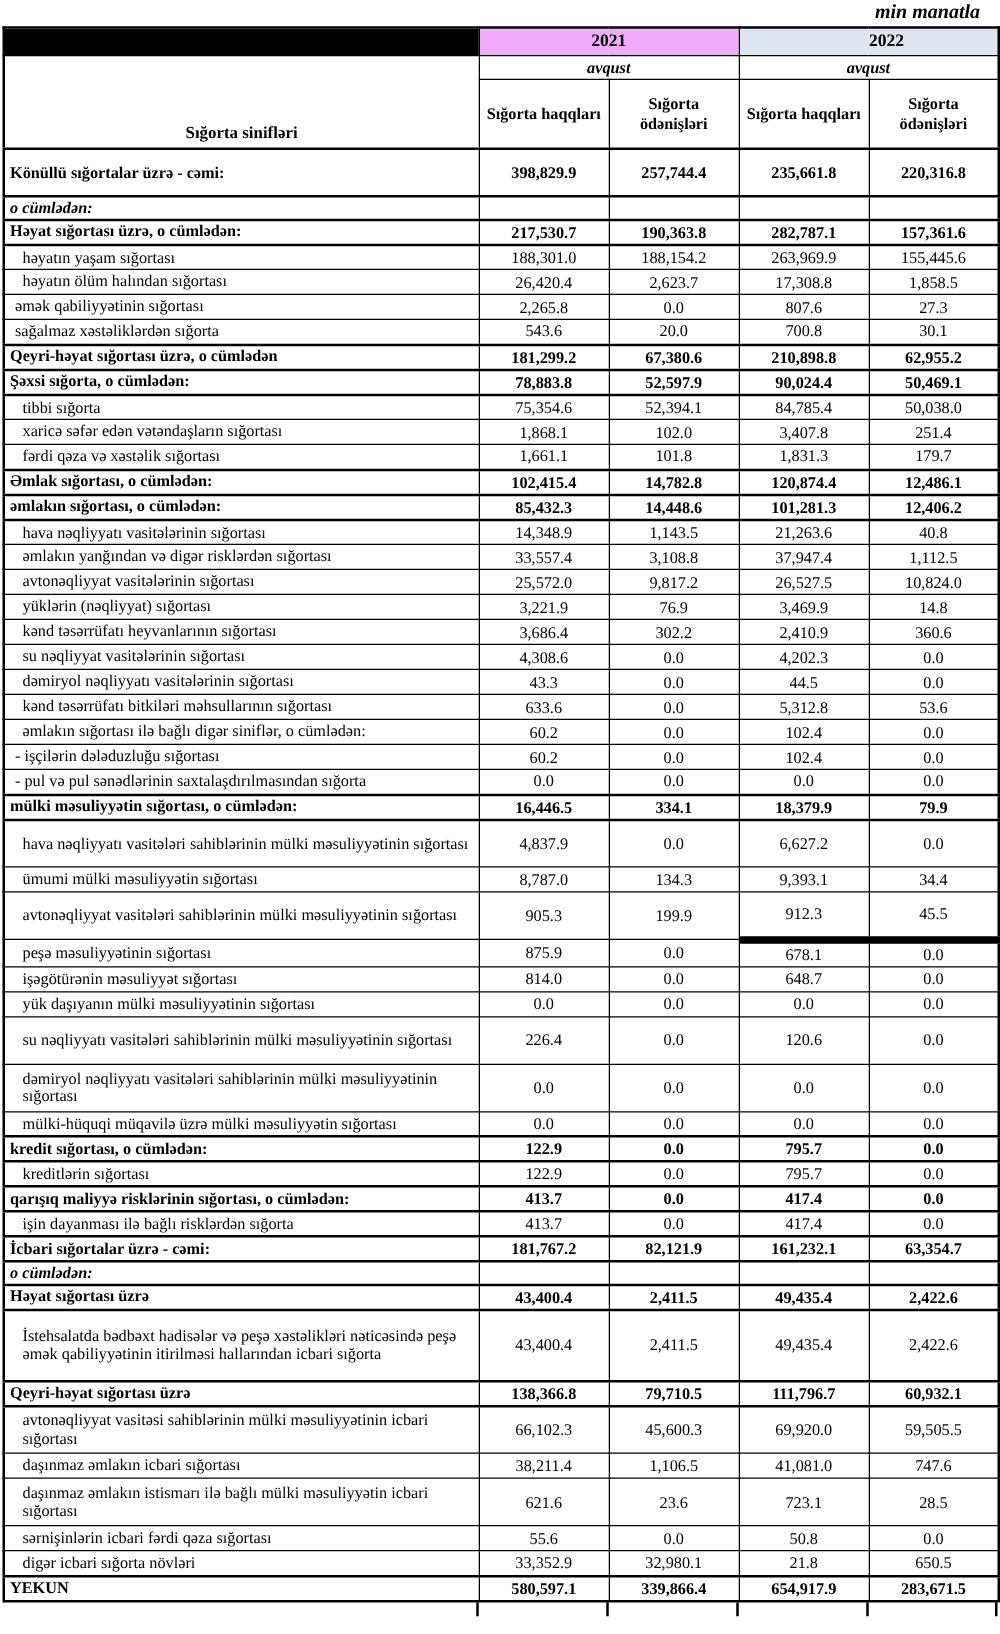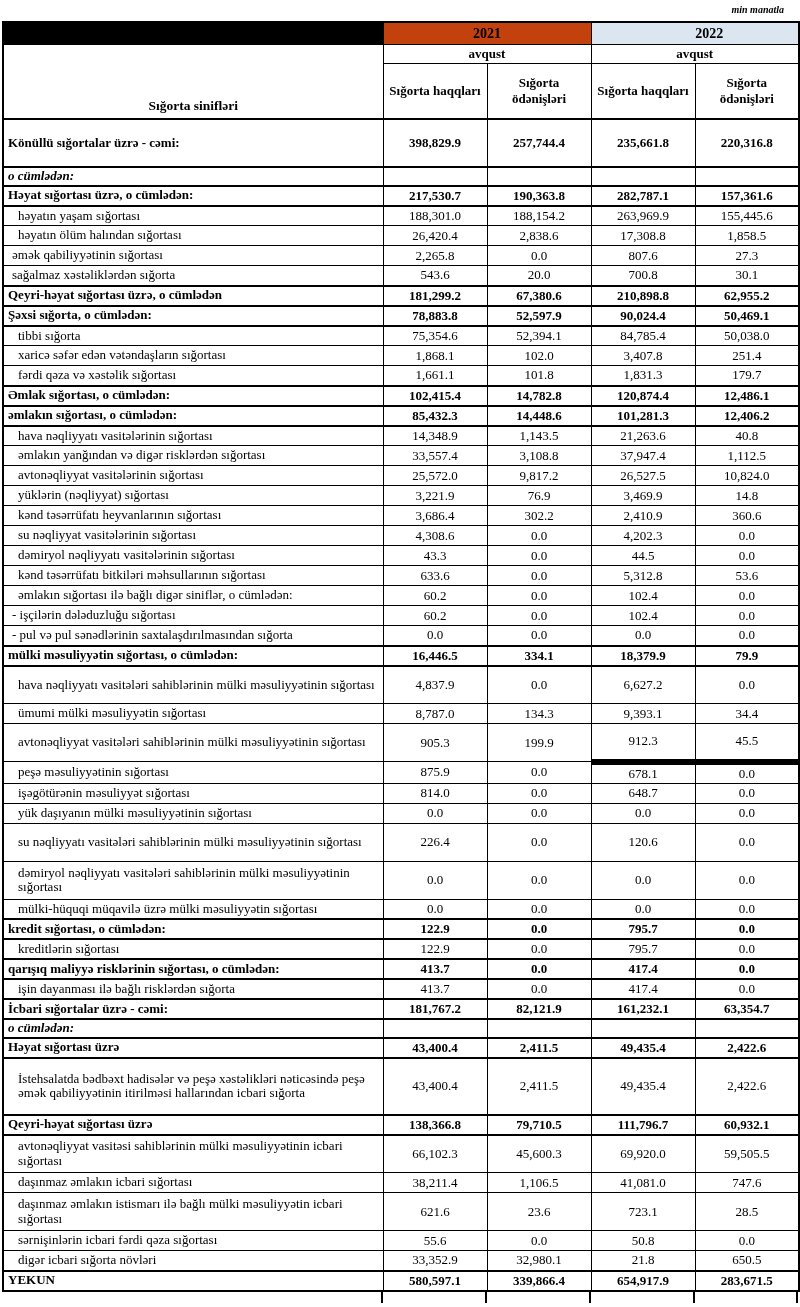--- a/index.html
+++ b/index.html
@@ -1,41 +1,41 @@
 <!DOCTYPE html>
 <html><head>
 <meta charset="utf-8">
 <style>
   html, body { margin:0; padding:0; background:#ffffff; }
   body { width:800px; font-family:"Liberation Serif","DejaVu Serif",serif; color:#000; }
   .page { width:800px; box-sizing:border-box; padding:1px 2px 6px 2px; }
 
-  .note { text-align:right; font-style:italic; font-weight:bold; font-size:10px;
+  .note { text-align:right; font-style:italic; font-weight:bold; font-size:16px;
           padding:1px 14px 3px 0; height:16px; line-height:16px; }
 
   table { border-collapse:collapse; table-layout:fixed; width:796px; border:2px solid #000; }
   col.c-label { width:380px; }
   col.c-val   { width:104px; }
 
   th, td { border:1px solid #000; font-size:13px; padding:1px 3px; vertical-align:middle;
            overflow:hidden; word-wrap:break-word; }
 
   
   .yr   { font-weight:bold; text-align:center; font-size:14px; height:19px; }
-  .y2021 { background:#c2410c; }
+  .y2021 { background:#f0abfc; }
   .y2022 { background:#dce6f1;padding-left:32px; }
   .blackcell { background:#000; }
-  .period { text-align:center; height:15px; font-size:13px; font-weight:bold; }
+  .period { font-style:italic; text-align:center; height:15px; font-size:13px; font-weight:bold; }
   .colh { font-weight:bold; text-align:center; height:52px; vertical-align:middle; font-size:13px; }
   .rowhead { font-weight:bold; text-align:center; vertical-align:bottom; font-size:13.5px; padding-bottom:4px; }
   thead tr.last th { border-bottom-width:2px; }
 
   
   tbody tr { height:20px; }
-  tbody tr.big   { height:48px; }
+  tbody tr.big   { height:38px; }
   tbody tr.short { height:16px;margin-top:20px; }
   tbody tr.tall  { height:38px; }
   tbody tr.tall3 { height:57px; }
 
   td.lbl { text-align:left; line-height:1.12; }
   td.num { text-align:center; }
   .ind0 { padding-left:4px; }
   .ind1 { padding-left:14px;margin-top:16px; }
   .ind2 { padding-left:8px; }
 
@@ -106,21 +106,21 @@
         <tr class="">
           <td class="lbl ind1">həyatın yaşam sığortası</td>
           <td class="num cv0">188,301.0</td>
           <td class="num cv1">188,154.2</td>
           <td class="num cv2">263,969.9</td>
           <td class="num cv3">155,445.6</td>
         </tr>
         <tr class="">
           <td class="lbl ind1">həyatın ölüm halından sığortası</td>
           <td class="num cv0">26,420.4</td>
-          <td class="num cv1">2,838.6</td>
+          <td class="num cv1">2,623.7</td>
           <td class="num cv2">17,308.8</td>
           <td class="num cv3">1,858.5</td>
         </tr>
         <tr class="">
           <td class="lbl ind2">əmək qabiliyyətinin sığortası</td>
           <td class="num cv0">2,265.8</td>
           <td class="num cv1">0.0</td>
           <td class="num cv2">807.6</td>
           <td class="num cv3">27.3</td>
         </tr>

